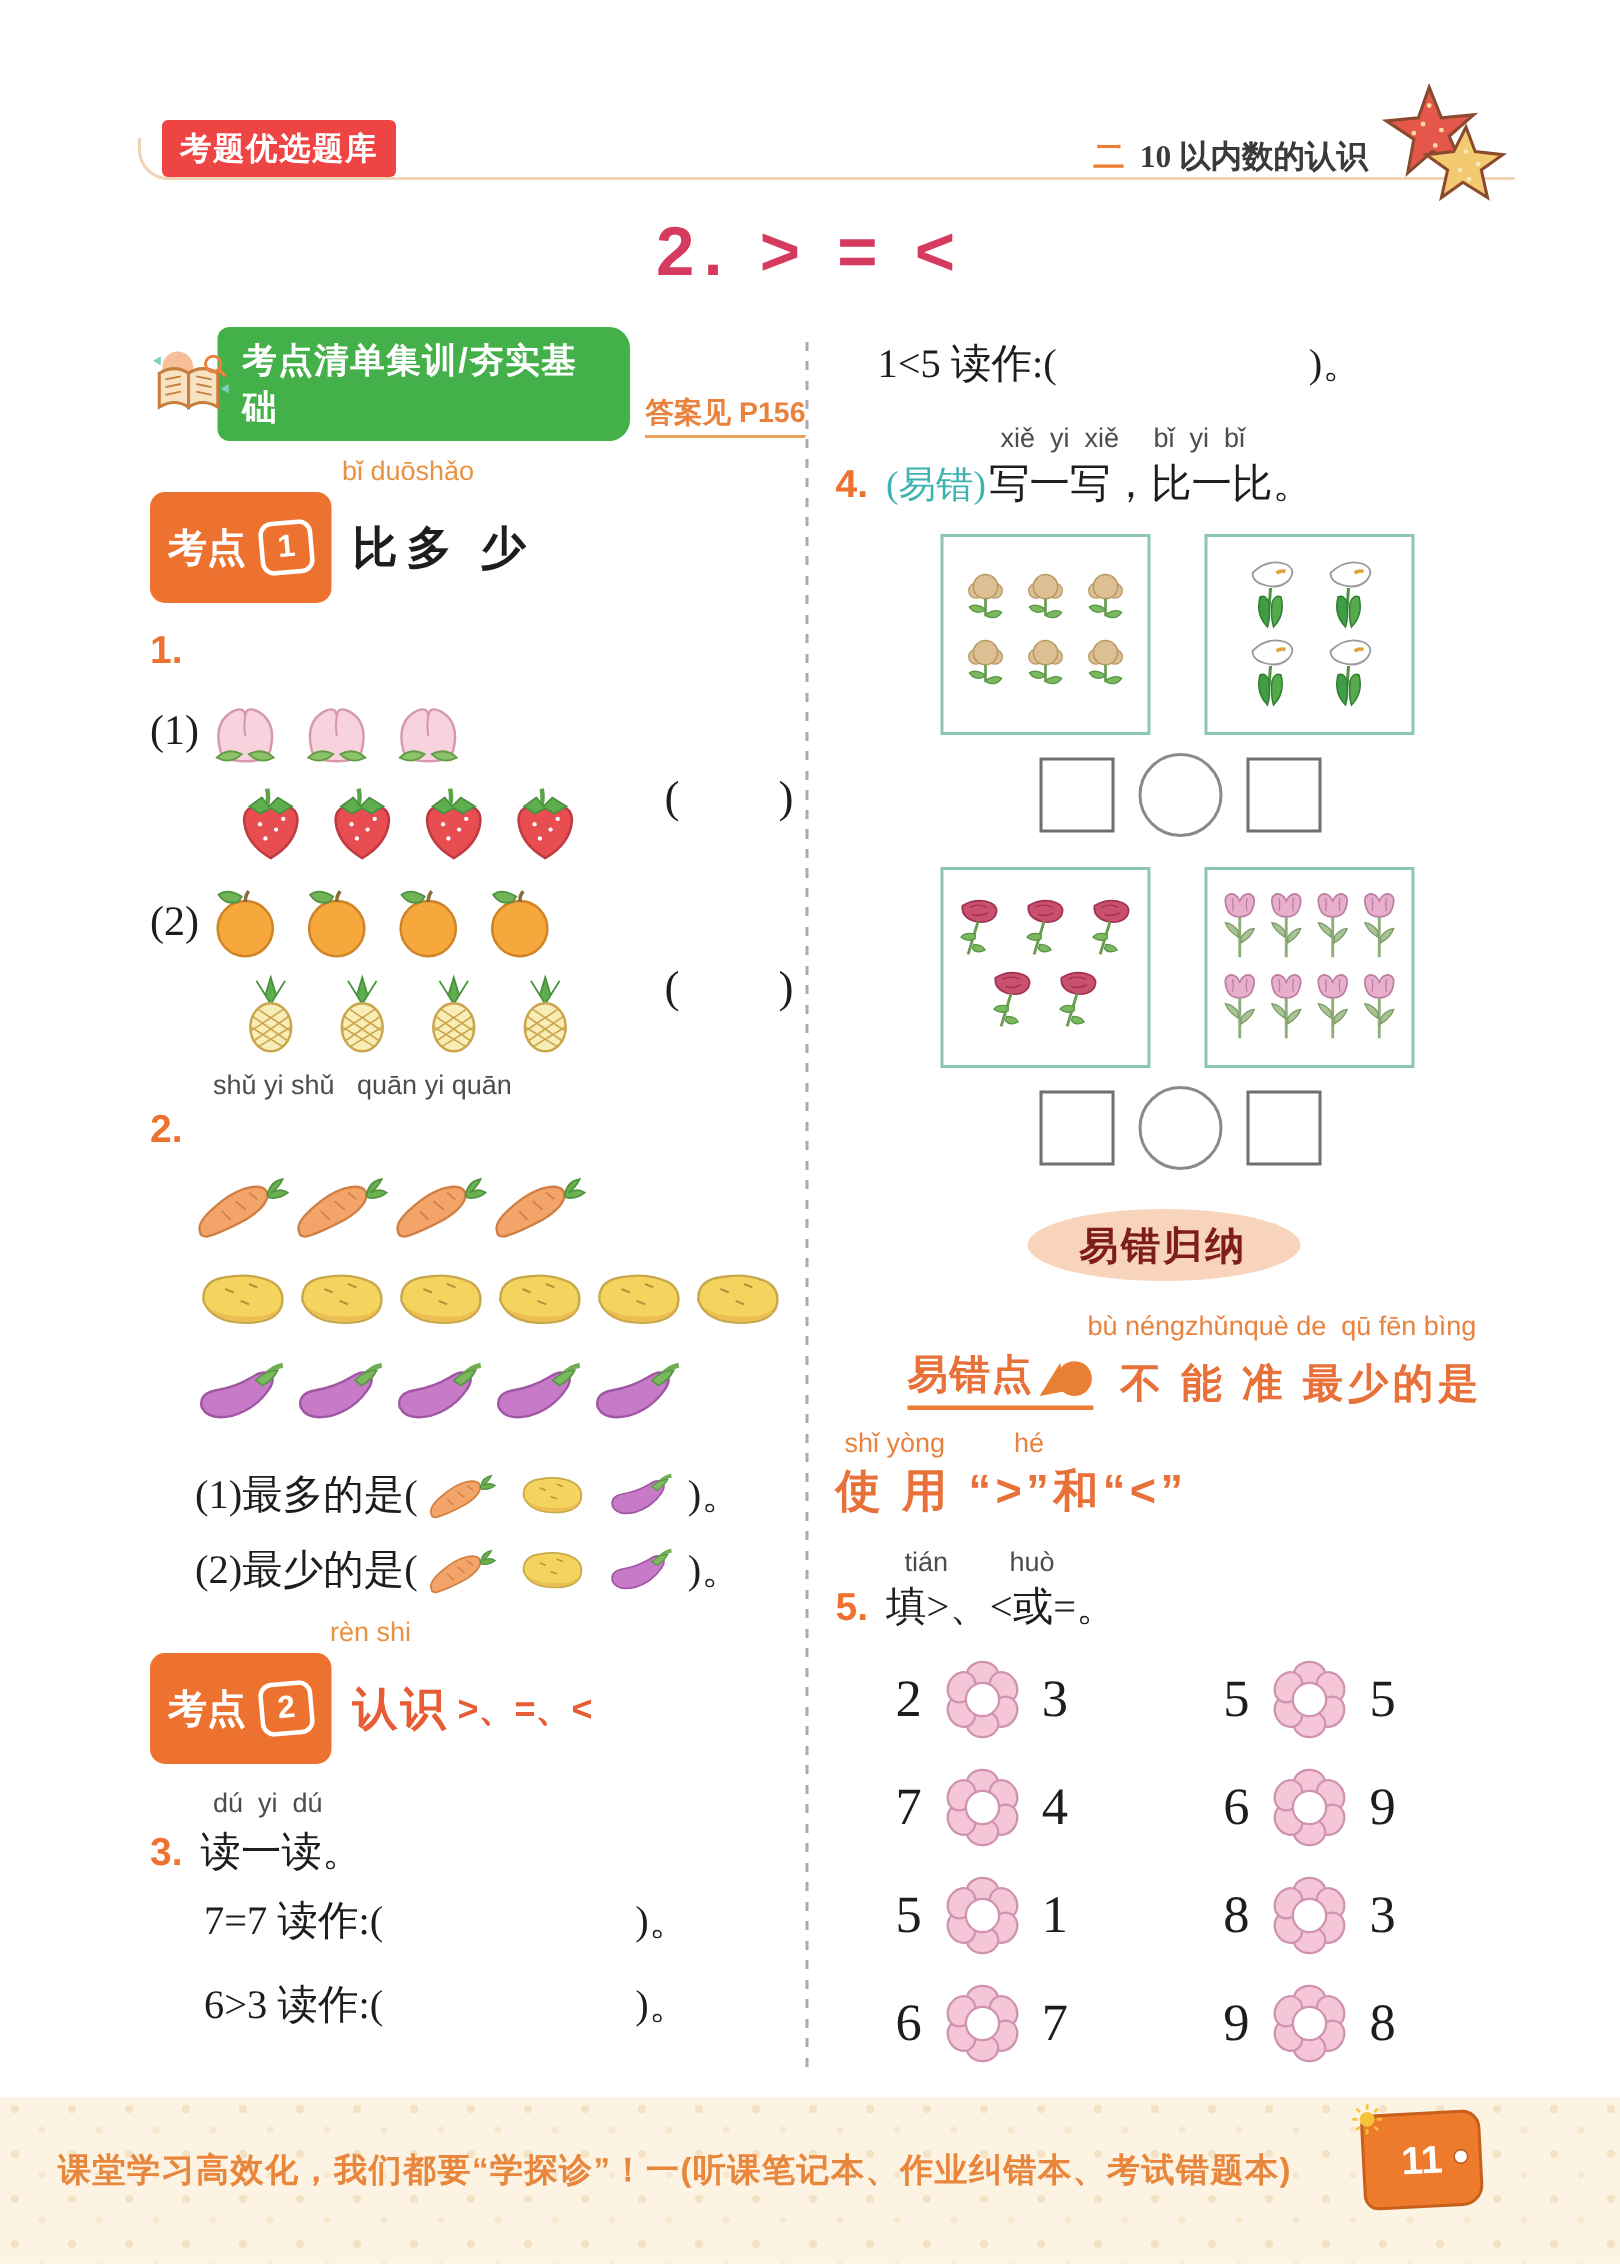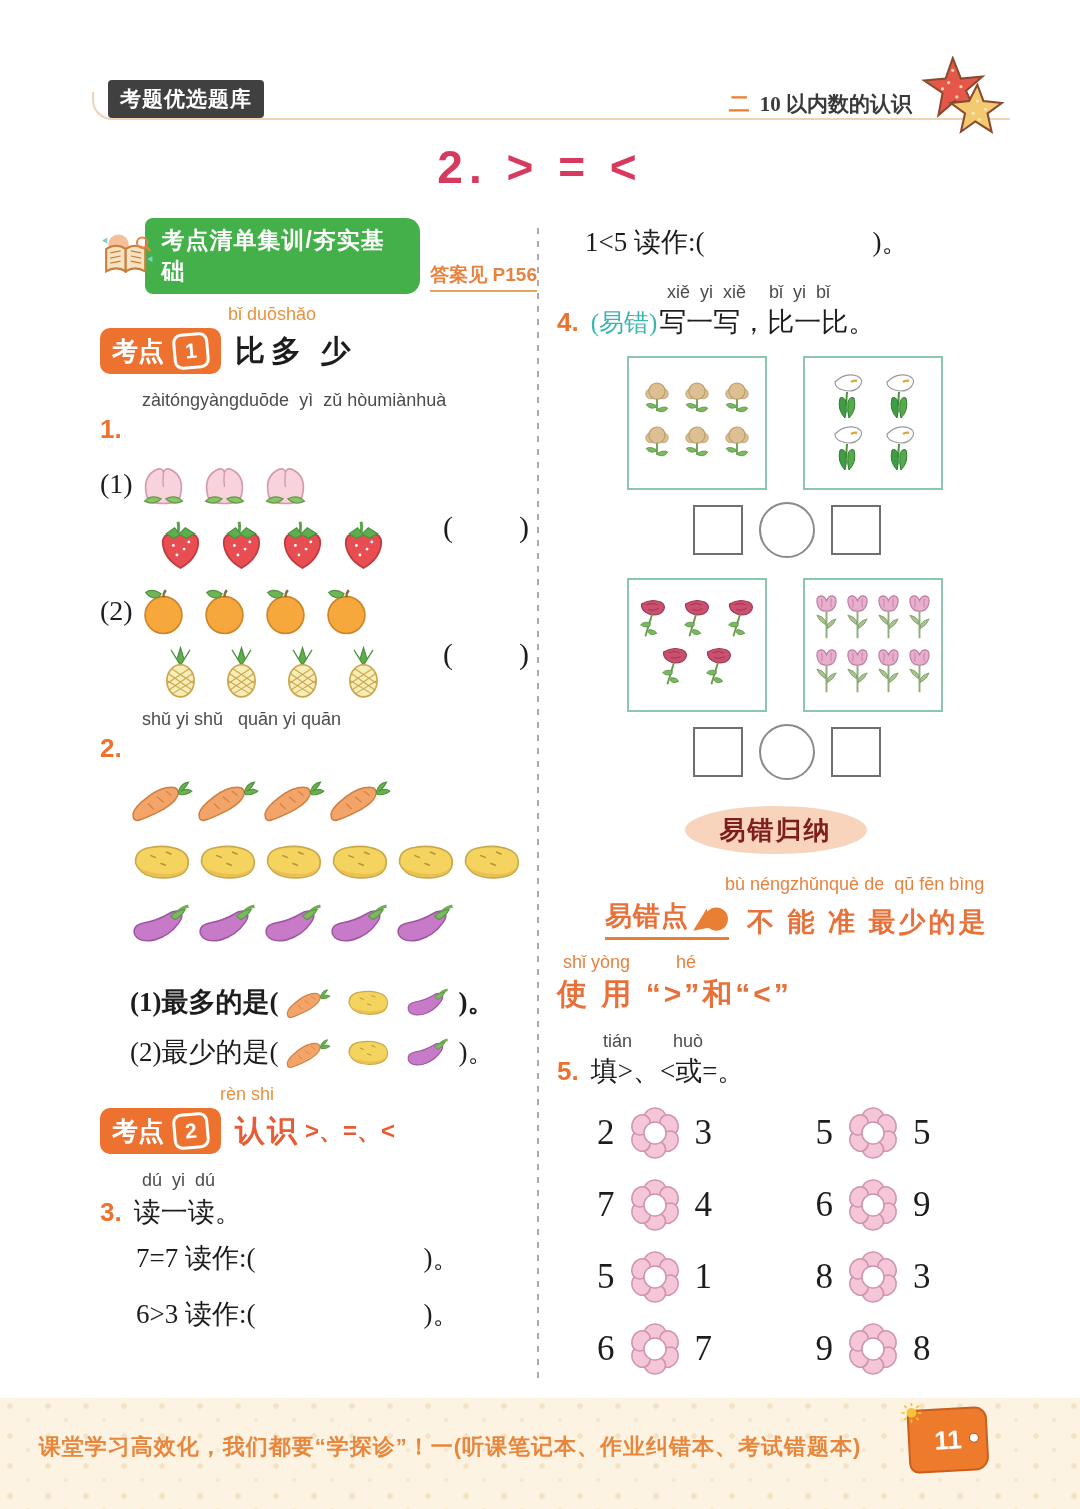--- a/index.html
+++ b/index.html
@@ -2,21 +2,21 @@
 <html><head>
 <meta charset="utf-8">
 <style>
   html,body{margin:0;padding:0;}
   body{width:1080px;height:1509px;background:#ffffff;position:relative;overflow:hidden;
        font-family:"Liberation Serif",serif;color:#1d1d1d;}
 
   
   .header-rule{position:absolute;left:92px;right:70px;top:92px;height:26px;
     border-bottom:2px solid #eed3b6;border-left:2px solid #eed3b6;border-bottom-left-radius:20px;}
-  .header-badge{position:absolute;left:108px;top:80px;background:#404040;color:#fff;
+  .header-badge{position:absolute;left:108px;top:80px;background:#ef4444;color:#fff;
     font:bold 21px "Liberation Sans",sans-serif;padding:5px 12px;border-radius:4px;letter-spacing:1px;}
   .chapter{position:absolute;right:168px;top:90px;font:bold 21px "Liberation Serif",serif;color:#3a3a3a;white-space:nowrap;}
   .chapter .ch-num{color:#ed7d31;font-family:"Liberation Sans",sans-serif;margin-right:10px;}
   .starfish{position:absolute;right:72px;top:56px;width:90px;height:86px;}
   .starfish svg{width:100%;height:100%;}
   .page-title{position:absolute;left:0;width:1080px;top:140px;text-align:center;
     color:#d63b5f;font:bold 46px "Liberation Sans",sans-serif;letter-spacing:6px;}
 
   
   .divider-v{position:absolute;left:537px;top:228px;height:1152px;width:2px;
@@ -30,21 +30,21 @@
   .book svg{width:100%;height:100%;}
   .green-badge{background:#43b04a;color:#fff;font:bold 23px "Liberation Sans",sans-serif;
     padding:7px 14px 7px 16px;border-radius:8px 14px 14px 8px;letter-spacing:1px;}
   .answer-ref{margin-left:10px;align-self:flex-end;margin-bottom:2px;color:#e8823f;
     font:bold 19px "Liberation Sans",sans-serif;border-bottom:2px solid #e8a35f;padding-bottom:2px;white-space:nowrap;}
 
   
   .kd-pinyin{color:#e8923f;font:18px "Liberation Sans",sans-serif;margin-left:128px;height:22px;}
   .kd-row{display:flex;align-items:center;margin-bottom:16px;margin-top:2px;}
   .kd-badge{display:inline-flex;align-items:center;background:#ed7230;border-radius:10px;
-    padding:5px 12px;color:#fff;font:bold 26px "Liberation Sans",sans-serif;}
+    padding:19px 12px;color:#fff;font:bold 26px "Liberation Sans",sans-serif;}
   .kd-num{display:inline-flex;width:30px;height:30px;border:3px solid #fff;border-radius:9px;
     align-items:center;justify-content:center;font-size:21px;margin-left:9px;transform:rotate(-5deg);}
   .kd-title{font:bold 30px "Liberation Serif",serif;margin-left:14px;letter-spacing:6px;}
   .kd-title.orange{color:#e85c35;letter-spacing:2px;}
   .kd-sym{color:#e85c35;font:bold 24px "Liberation Sans",sans-serif;margin-left:6px;}
 
   
   .q-pinyin{font:18px "Liberation Sans",sans-serif;color:#4c4c4c;margin-left:42px;height:24px;white-space:pre;}
   .q-pinyin.orange{color:#e8823f;margin-left:100px;}
   .q-line{font-size:27px;margin-bottom:10px;display:flex;align-items:baseline;}
@@ -161,21 +161,20 @@
 
     <div class="kd-pinyin">bǐ duōshǎo</div>
     <div class="kd-row">
       <span class="kd-badge">
         <span>考点</span>
         <span class="kd-num">1</span>
       </span>
       <span class="kd-title">比多 少</span>
     </div>
 
-    <div class="q-pinyin">zàitóngyàngduōde  yì  zǔ hòumiànhuà</div>
     <div class="q-line">
       <span class="q-num">1.</span>
     </div>
 
     <div class="fruit-group">
       <div class="fruit-row row-fruit">
         <span class="g-label">(1)</span>
         <span class="icons">
             <span class="ic">
               <svg viewBox="0 0 48 48">
@@ -433,21 +432,21 @@
         </span>
         <span class="ic">
           <svg viewBox="0 0 56 44">
             <path d="M4 32 Q2 24 12 22 Q24 20 34 14 Q40 10 44 12 Q48 15 44 21 Q36 33 22 37 Q8 40 4 32Z" fill="#c77ac8" stroke="#9f57a3" stroke-width="1.4"></path>
             <path d="M42 13 Q46 8 52 7" stroke="#6fae53" stroke-width="3" fill="none"></path>
             <path d="M36 16 Q42 10 49 10 Q46 16 40 19Z" fill="#7cb85e" stroke="#569646" stroke-width="1"></path>
           </svg>
         </span>
       </div>
 
-    <div class="sub-line" style="margin-top:24px;font-weight:bold;">
+    <div class="sub-line" style="margin-top:14px;">
       <span>(1)最多的是(</span>
       <span class="inline-ics"><span class="ic"><svg viewBox="0 0 56 44">
               <path d="M3 38 Q1 33 10 25 Q22 14 32 12 Q42 10 43 16 Q43 23 30 31 Q15 39 7 41 Q3 41 3 38Z" fill="#f3a469" stroke="#d07f43" stroke-width="1.4"></path>
               <path d="M16 26 L21 31 M24 20 L30 25 M32 15 L37 19" stroke="#d07f43" stroke-width="1"></path>
               <path d="M43 16 Q45 8 52 7 Q49 13 45 15 Q51 12 55 15 Q50 19 44 18Z" fill="#6cb14f" stroke="#4f9340" stroke-width="1"></path>
             </svg></span><span class="ic"><svg viewBox="0 0 56 40">
               <path d="M5 22 Q4 10 18 8 Q34 5 46 11 Q54 16 51 26 Q47 35 30 35 Q10 35 5 22Z" fill="#f4d45f" stroke="#c8a84b" stroke-width="1.4"></path>
               <path d="M8 26 Q20 33 40 31 Q49 29 51 24 Q49 33 34 34 Q14 35 8 26Z" fill="#e9b54f" opacity="0.7"></path>
               <path d="M18 15 L23 17 M32 12 L37 14 M27 22 L32 24" stroke="#b5913c" stroke-width="1.2"></path>
             </svg></span><span class="ic"><svg viewBox="0 0 56 44">

